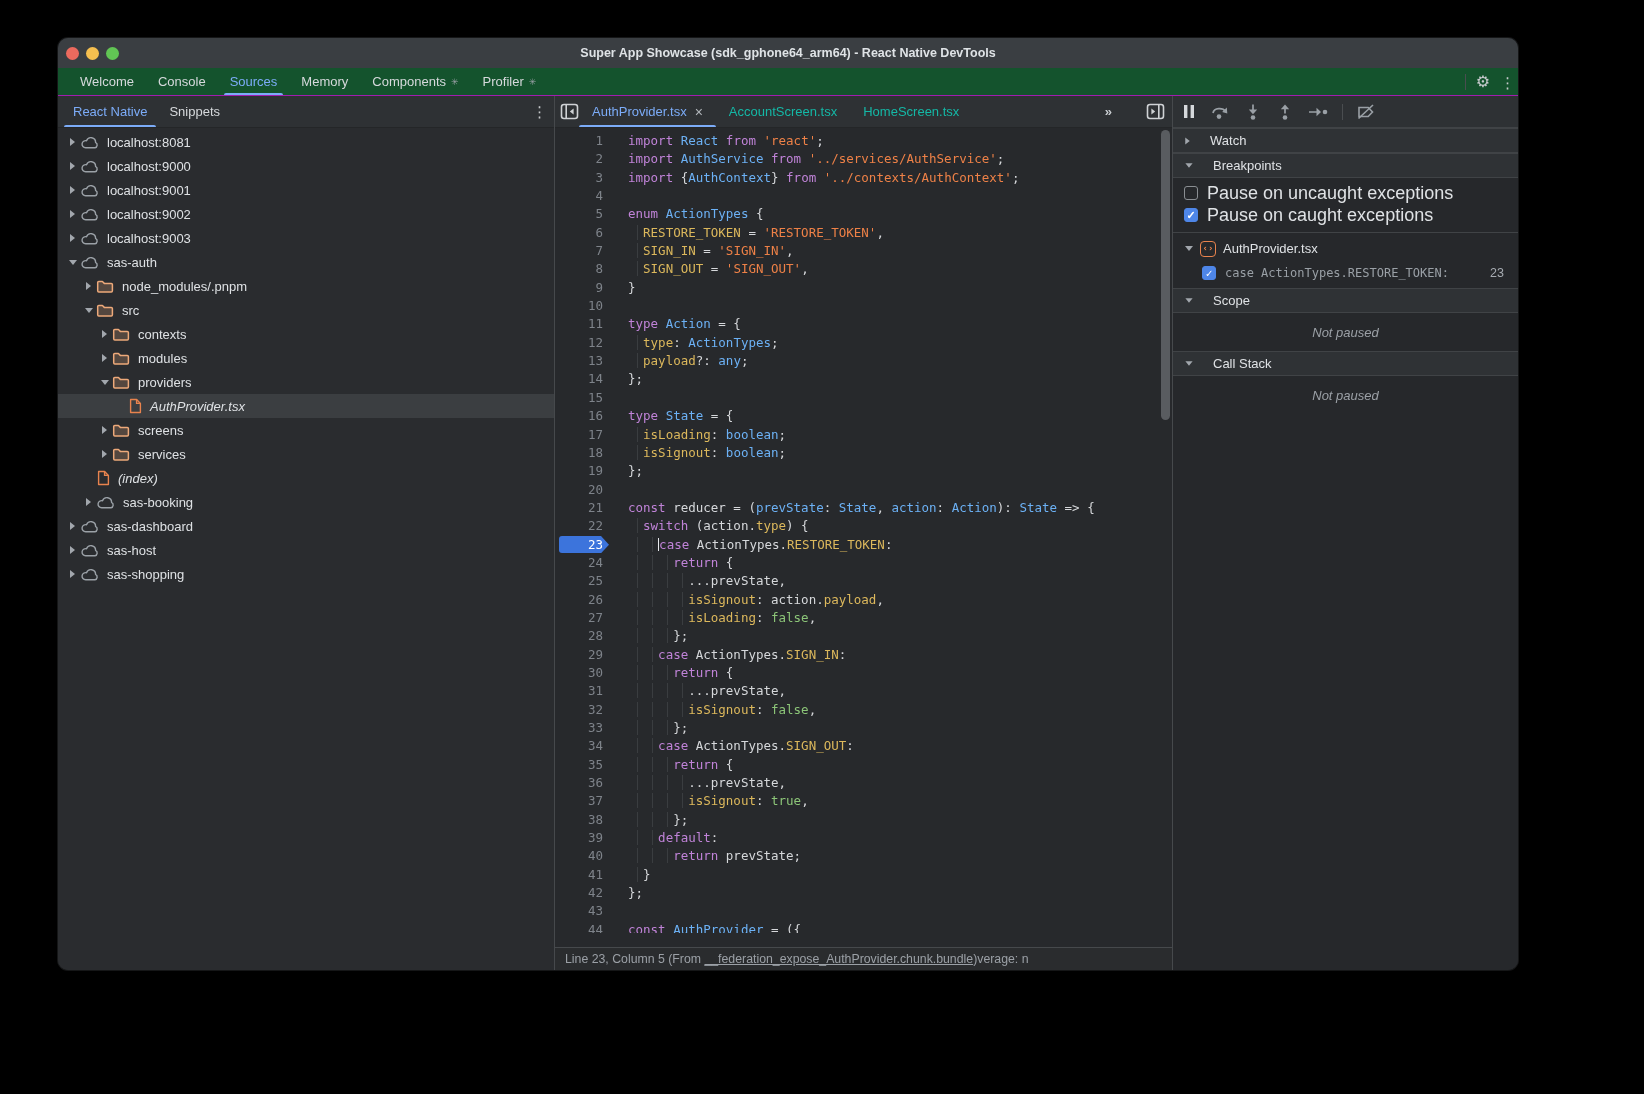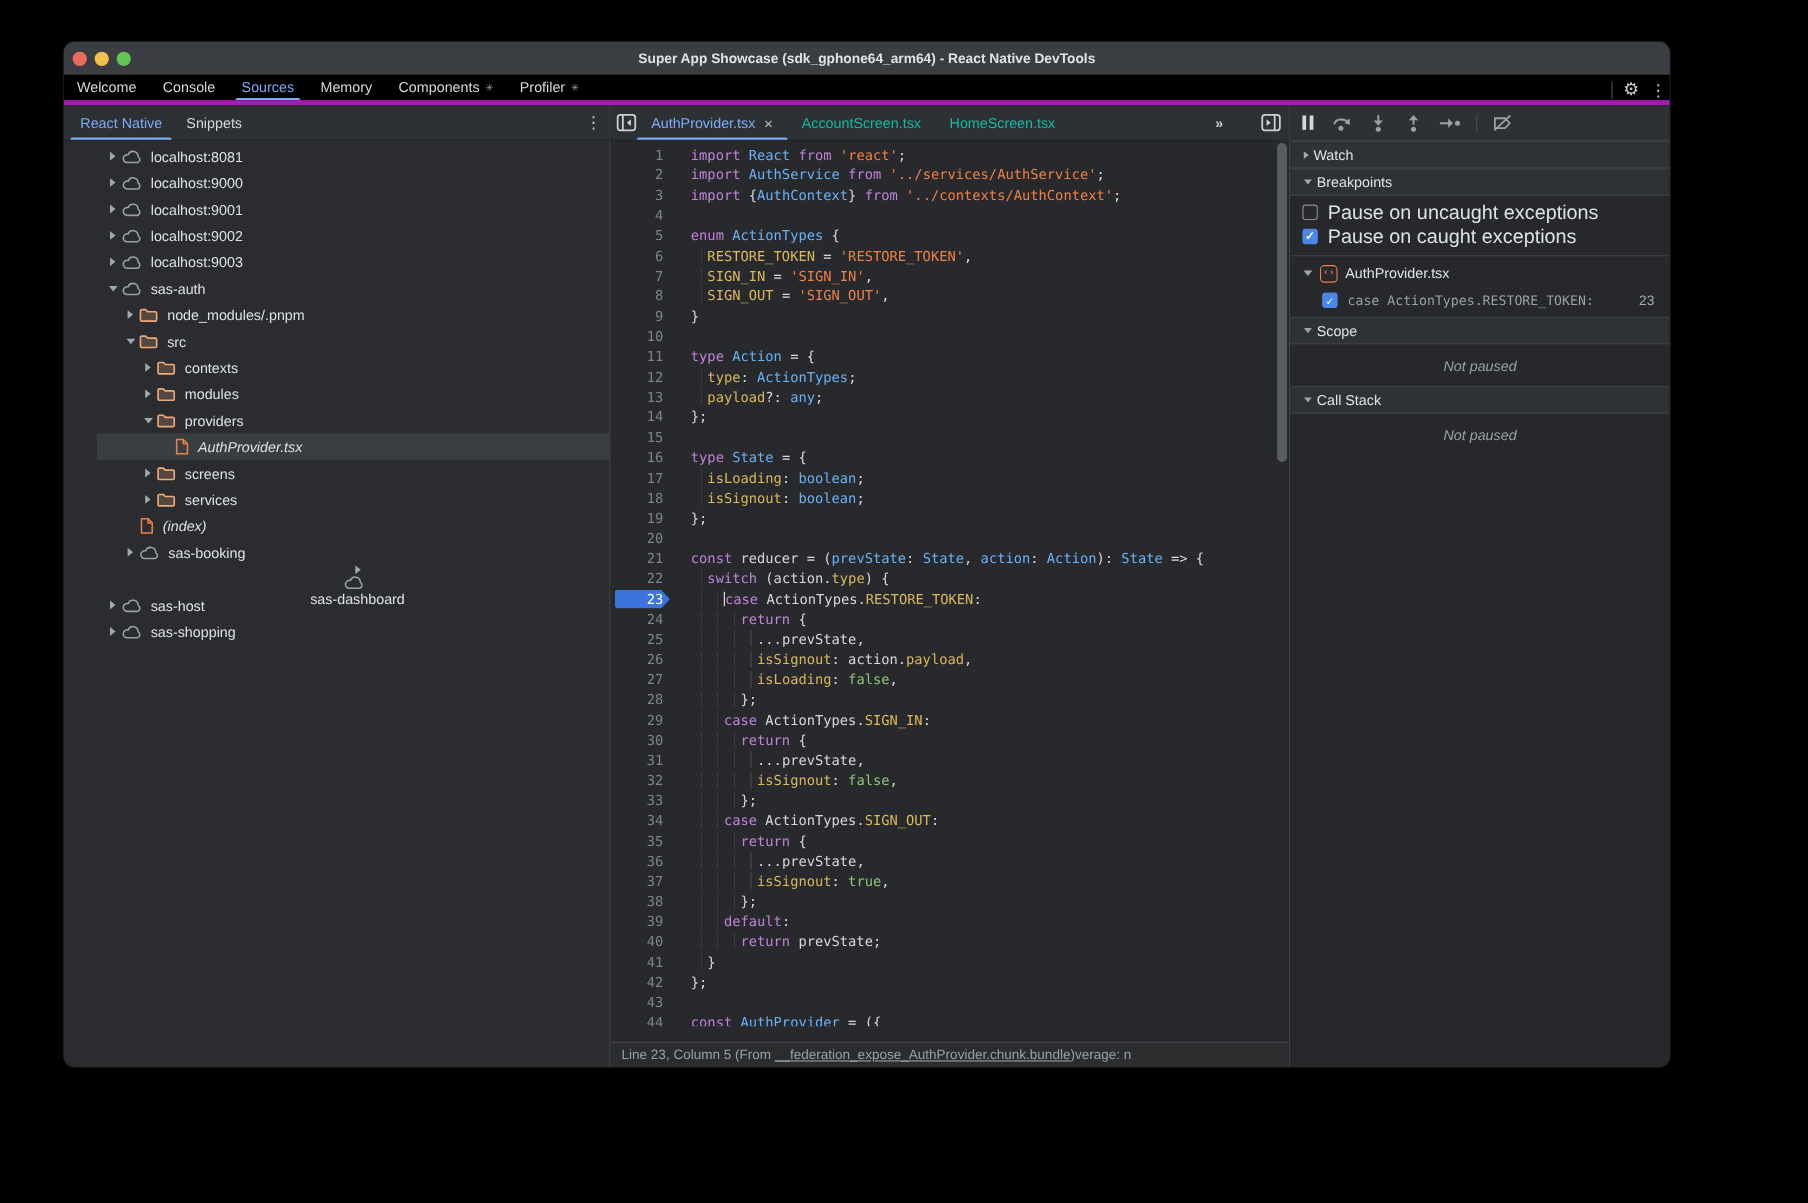--- a/index.html
+++ b/index.html
@@ -12,22 +12,22 @@
   
   .titlebar { position:absolute; left:0; top:0; right:0; height:30px; background:#3a3e42; }
   .tl { position:absolute; top:9px; width:13px; height:13px; border-radius:50%; }
   .tl.r { left:8px;  background:#ec6a5e; }
   .tl.y { left:28px; background:#f5bf4f; }
   .tl.g { left:48px; background:#61c554; }
   .title-text { position:absolute; left:0; right:0; top:0; height:30px; line-height:30px;
     text-align:center; color:#dfe3e6; font-size:12.5px; font-weight:bold; }
 
   
-  .main-toolbar { position:absolute; left:0; top:30px; right:0; height:28px; background:#000000;
-    border-bottom:5px solid #a21caf; display:flex; align-items:stretch; }
+  .main-toolbar { position:absolute; left:0; top:30px; right:0; height:28px; background:#14532d;
+    border-bottom:1px solid #a21caf; display:flex; align-items:stretch; padding-left:10px; }
   .main-tab { display:flex; align-items:center; padding:0 12px; font-size:13px; color:#d6d9dc;
     position:relative; cursor:default; }
   .main-tab.sel { color:#7cacf8; }
   .main-tab.sel::after { content:""; position:absolute; left:6px; right:6px; bottom:0; height:2.5px;
     background:#7cacf8; border-radius:2px 2px 0 0; }
   .main-tab .badge { font-size:9px; color:#9aa0a6; margin-left:5px; }
   .mt-right { position:absolute; right:8px; top:0; height:28px; display:flex; align-items:center; gap:10px; }
   .vdiv { width:1px; height:16px; background:#4a4d50; }
   .gear { color:#c6c9cc; font-size:16px; line-height:1; }
   .kebab { color:#c6c9cc; font-size:15px; line-height:1; letter-spacing:0; width:10px; text-align:center; }
@@ -41,21 +41,21 @@
   .right-panel { position:absolute; left:1115px; top:0; right:0; bottom:0; background:#26282b; }
 
   
   .side-strip { height:32px; background:#2e3134; border-bottom:1px solid #242628;
     display:flex; align-items:stretch; padding-left:4px; position:relative; }
   .strip-tab { display:flex; align-items:center; padding:0 11px; font-size:13px; color:#d6d9dc; position:relative; }
   .strip-tab.sel { color:#7cacf8; }
   .strip-tab.sel::after { content:""; position:absolute; left:2px; right:2px; bottom:0; height:2.5px;
     background:#7cacf8; border-radius:2px 2px 0 0; }
   .side-kebab { position:absolute; right:12px; top:8px; }
-  .tree { position:absolute; left:0; top:34px; right:0; bottom:0; overflow:hidden;padding-left:30px; }
+  .tree { position:absolute; left:0; top:34px; right:0; bottom:0; overflow:hidden; }
   .trow { display:flex; align-items:center; height:24px; font-size:13px; color:#dee1e4; white-space:nowrap; }
   .trow.sel { background:#3b3e41; }
   .trow .arr { width:13px; display:flex; justify-content:center; flex:none; }
   .arr-right { width:0; height:0; border-left:5px solid #a2a7ad; border-top:4px solid transparent; border-bottom:4px solid transparent; }
   .arr-down  { width:0; height:0; border-top:5px solid #a2a7ad; border-left:4px solid transparent; border-right:4px solid transparent; }
   .trow .ticon { flex:none; margin:0 8px 0 1px; display:flex; align-items:center; }
   .trow.italic .tlabel { font-style:italic; }
 
   
   .etab-strip { height:32px; background:#2e3134; border-bottom:1px solid #242628;
@@ -100,21 +100,21 @@
   .status-bar { position:absolute; left:0; right:0; bottom:0; height:23px; border-top:1px solid #46494c;
     background:#2a2c2e; font-size:12.3px; color:#9ba0a6; line-height:22px; padding-left:10px;
     white-space:nowrap; overflow:hidden; }
   .status-bar .link { text-decoration:underline; color:#9ba0a6; }
 
   
   .dbg-toolbar { height:32px; background:#2e3134; border-bottom:1px solid #404346;
     display:flex; align-items:center; padding-left:9px; gap:14px; }
   .dbg-toolbar .vdiv { margin:0 -1px; }
   .sect-h { height:25px; background:#2f3235; border-bottom:1px solid #404346;
-    display:flex; align-items:center; padding-left:12px; font-size:13px; color:#dfe2e5; gap:4px; }
+    display:flex; align-items:center; padding-left:12px; font-size:13px; color:#dfe2e5; gap:20px; }
   .sect-h + .sect-h, .sect-h { border-top:1px solid #404346; }
   .sect-h .arr-right, .sect-h .arr-down { transform:scale(.9); }
   .cb-row { display:flex; align-items:center; height:22px; padding-left:11px; gap:9px;
     font-size:18px; color:#dfe2e5; }
   .cb-rows { padding:4px 0 6px; border-bottom:1px solid #404346; }
   .cb { width:14px; height:14px; border-radius:3px; border:1.5px solid #8a8e92; flex:none; }
   .cb.checked { background:#4e86e8; border-color:#4e86e8; position:relative; }
   .cb.checked::after { content:"\2713"; position:absolute; left:0; top:0; width:100%; height:100%;
     color:#fff; font-size:11px; line-height:13px; text-align:center; font-weight:bold; }
   .bp-group-h { display:flex; align-items:center; height:25px; padding-left:12px; gap:7px;
@@ -347,21 +347,21 @@
             <span class="arr">
               <span class="arr-right"></span>
             </span>
             <span class="ticon">
               <svg width="19" height="15" viewBox="0 0 19 15">
                 <path d="M5.6 12.8a3.6 3.6 0 1 1 .9-7.1A4.7 4.7 0 0 1 15.6 7.4a2.9 2.9 0 0 1-.7 5.4z" fill="none" stroke="#9ba1a7" stroke-width="1.4" stroke-linejoin="round"></path>
               </svg>
             </span>
             <span class="tlabel">sas-booking</span>
           </div>
-          <div class="trow" style="padding-left: 8px; flex-direction: column;">
+          <div class="trow" style="padding-left: 8px;">
             <span class="arr">
               <span class="arr-right"></span>
             </span>
             <span class="ticon">
               <svg width="19" height="15" viewBox="0 0 19 15">
                 <path d="M5.6 12.8a3.6 3.6 0 1 1 .9-7.1A4.7 4.7 0 0 1 15.6 7.4a2.9 2.9 0 0 1-.7 5.4z" fill="none" stroke="#9ba1a7" stroke-width="1.4" stroke-linejoin="round"></path>
               </svg>
             </span>
             <span class="tlabel">sas-dashboard</span>
           </div>

